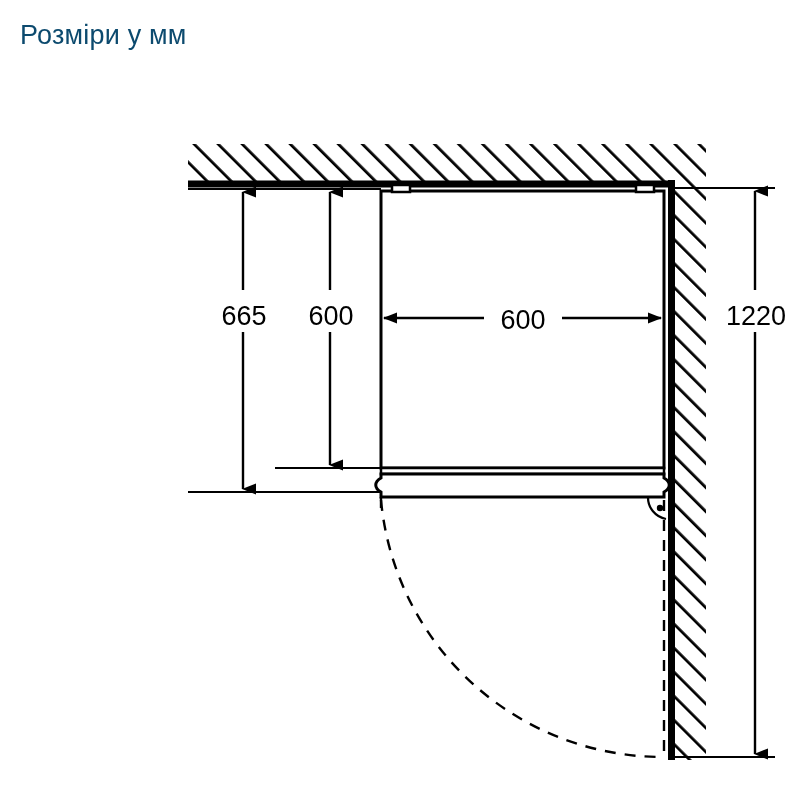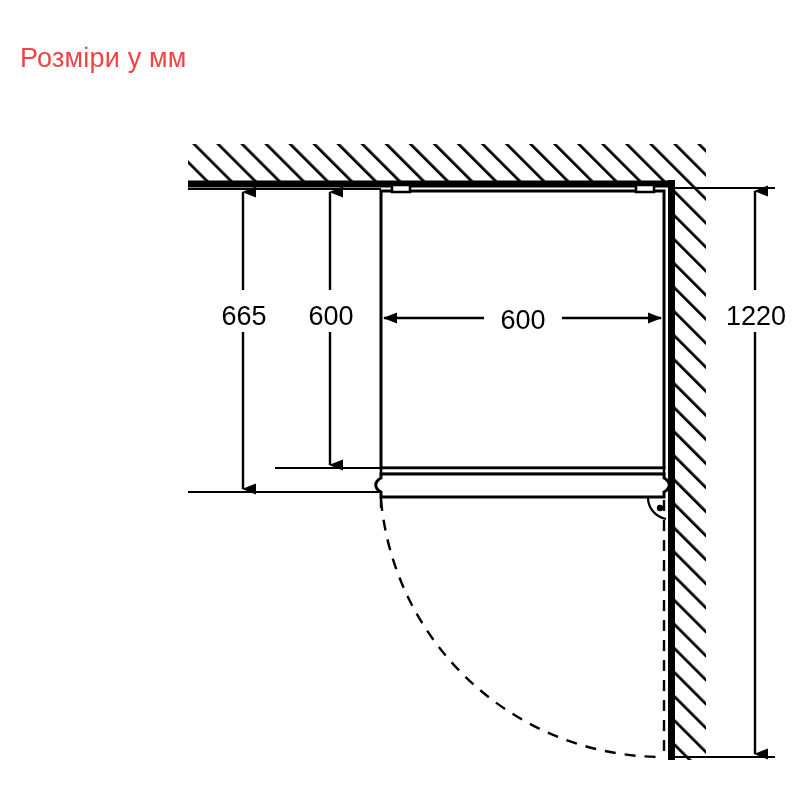--- a/index.html
+++ b/index.html
@@ -17,25 +17,25 @@
   }
   #page {
     position: relative;
     width: 800px;
     height: 800px;
     background: #ffffff;
   }
   #title {
     position: absolute;
     left: 20px;
-    top: 43px;
+    top: 20px;
     font-size: 27px;
     font-weight: 400;
     letter-spacing: 0.2px;
-    color: #ef4444;
+    color: #0c4a6e;
     white-space: nowrap;
     text-align: right;
   }
   #drawing {
     position: absolute;
     left: 0;
     top: 0;
     width: 800px;
     height: 800px;
   }

